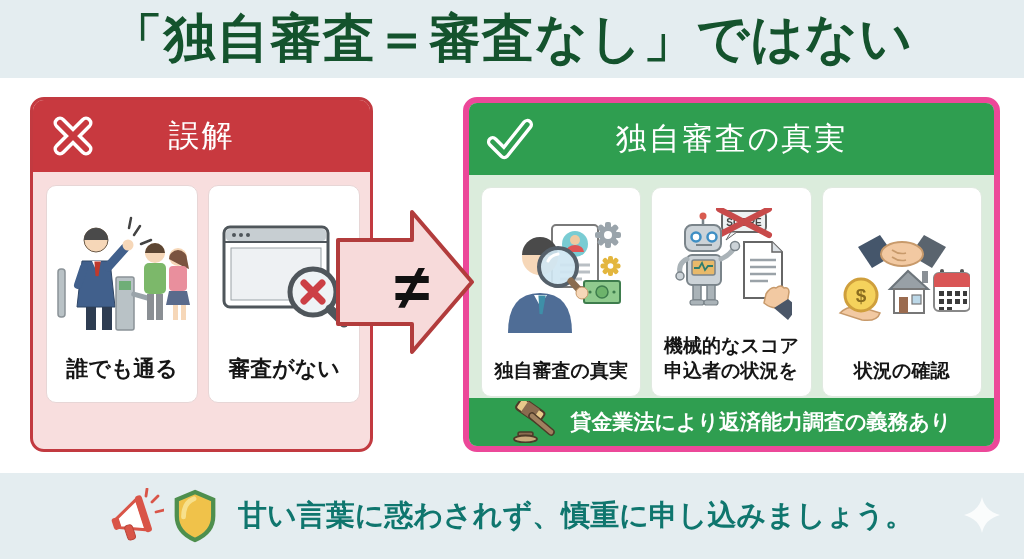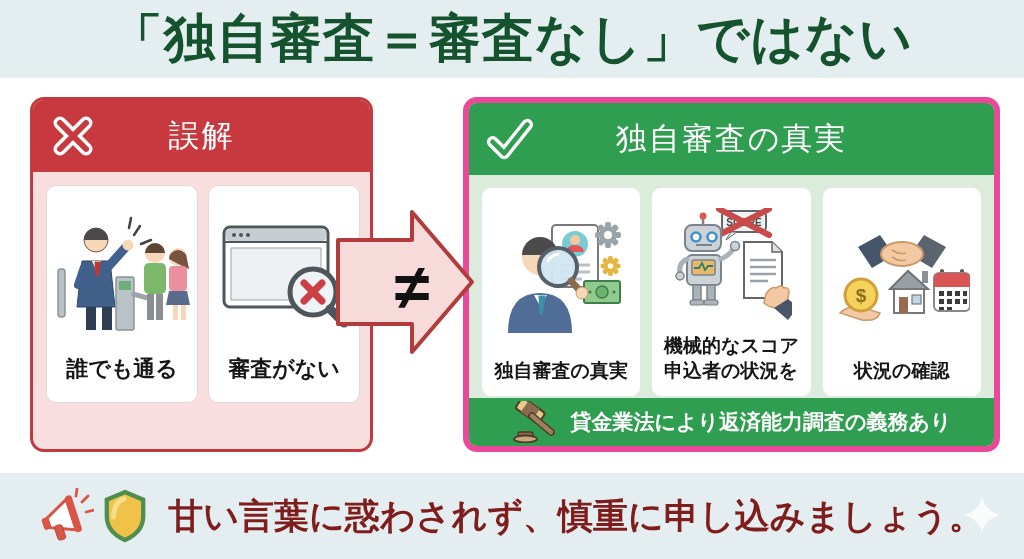--- a/index.html
+++ b/index.html
@@ -65,21 +65,21 @@
     position:absolute; left:367px; top:247px; width:90px; height:80px; z-index:6;
     display:flex; align-items:center; justify-content:center;
     font-size:64px; font-weight:800; color:#111;
   }
   
   .bottom-band {
     position:absolute; left:0; top:473px; width:1024px; height:86px;
     background:#e4edf0;
     display:flex; align-items:center; justify-content:center; gap:8px;
   }
-  .bottom-message { font-size:35px; font-weight:800; color:#7f1d1d; margin-left:12px; }
+  .bottom-message { font-size:29px; font-weight:800; color:#0f766e; margin-left:12px; }
   .sparkle { position:absolute; left:964px; top:497px; width:36px; height:36px; }
 </style>
 </head>
 <body>
 
 <div class="top-band">
   <div class="page-title">「独自審査＝審査なし」ではない</div>
 </div>
 
 <div class="panel panel-left">

